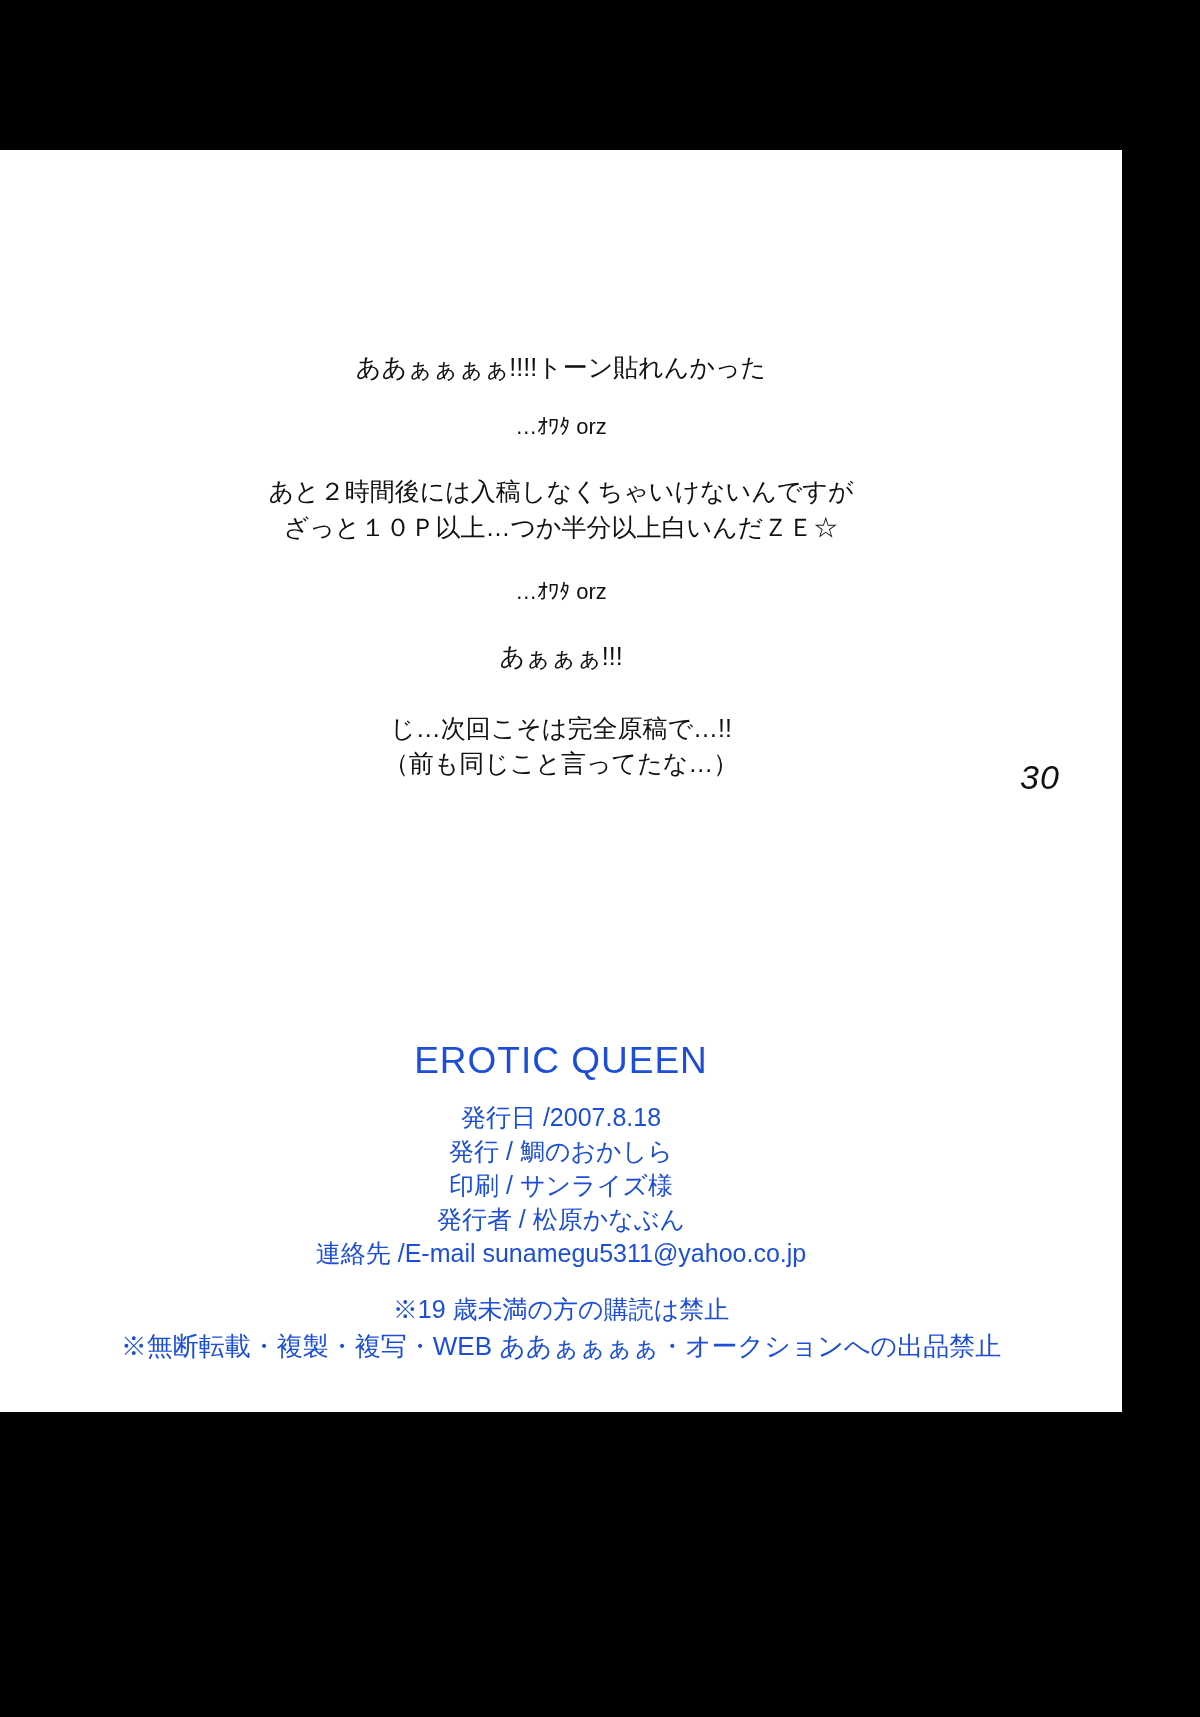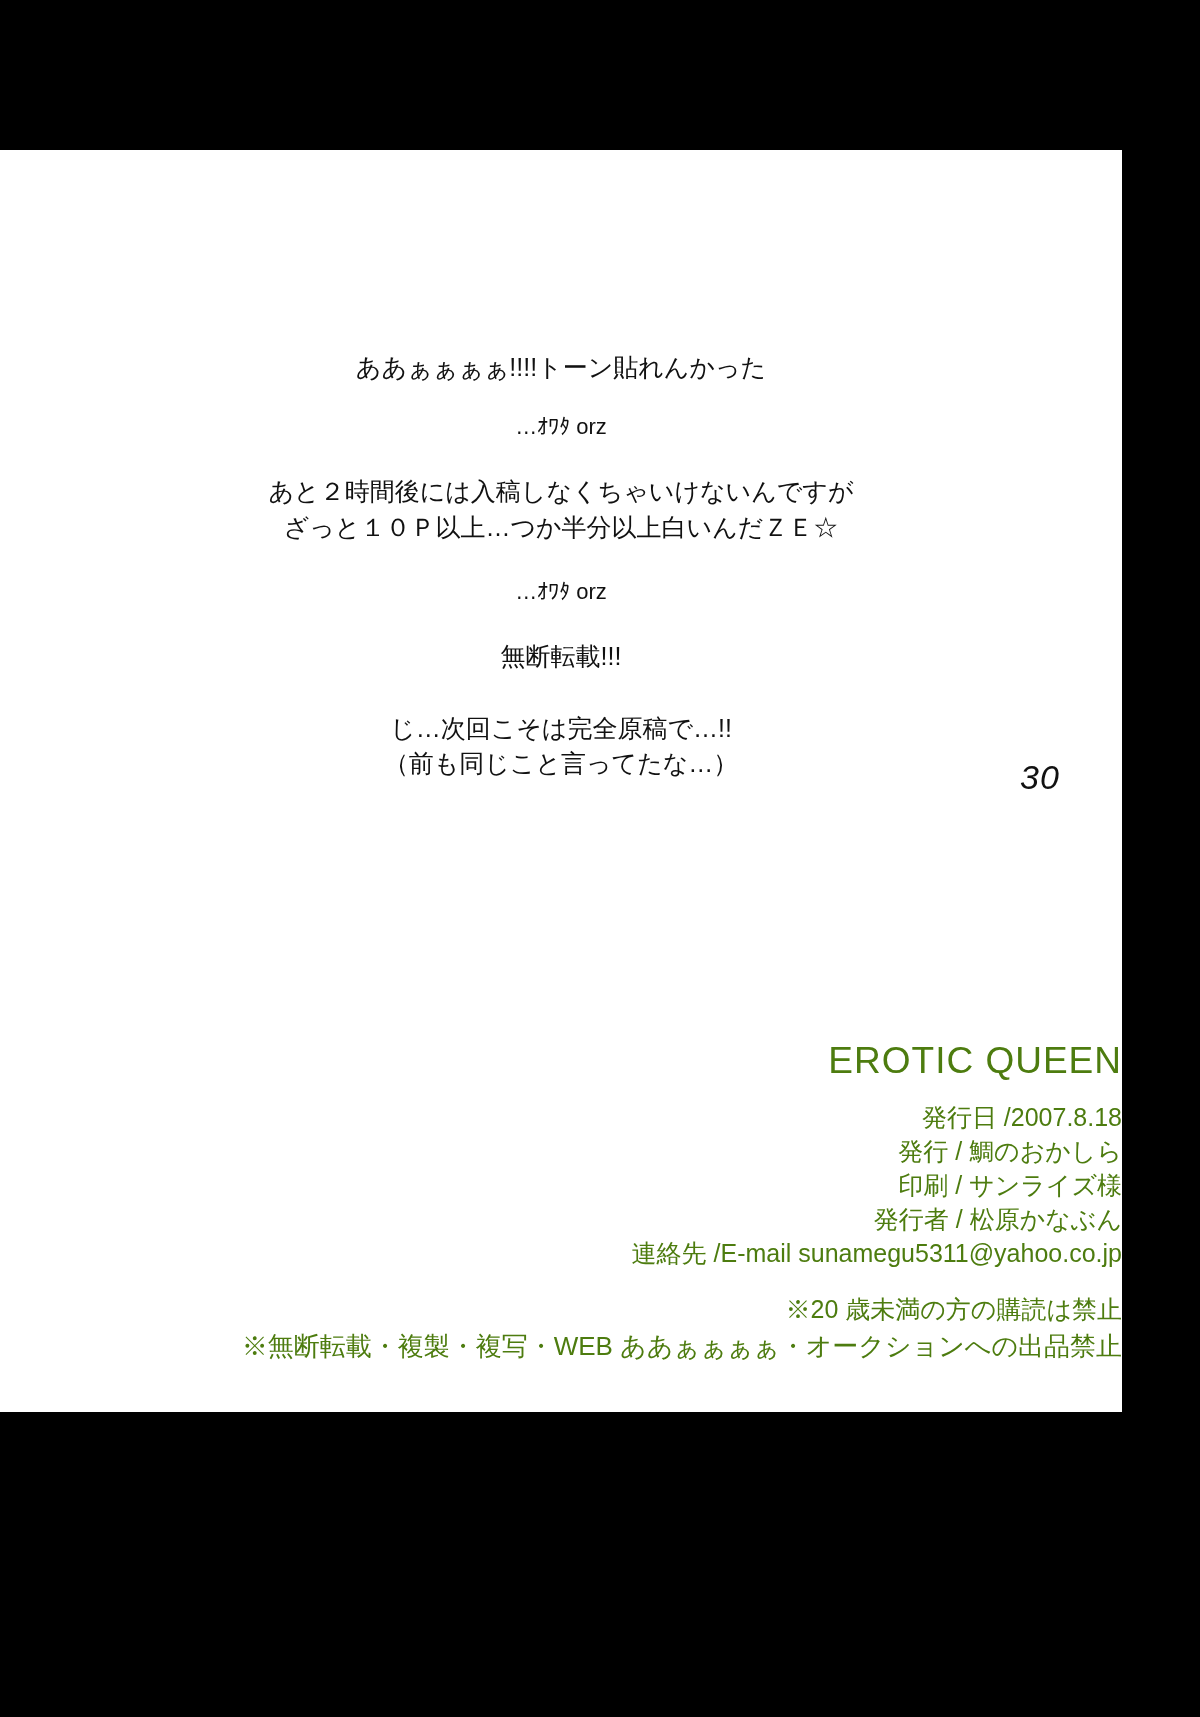--- a/index.html
+++ b/index.html
@@ -66,22 +66,22 @@
     color: #111111;
     letter-spacing: 1px;
     font-style: italic;
   }
   
   #colophon {
     position: absolute;
     left: 0;
     top: 890px;
     width: 1122px;
-    text-align: right;
-    color: #4d7c0f;
+    text-align: center;
+    color: #1d4ed8;
   }
   #colophon-title {
     font-size: 37px;
     letter-spacing: 1px;
     margin-bottom: 18px;
   }
   #colophon .info-line {
     font-size: 25px;
     line-height: 1.36;
   }
@@ -105,34 +105,34 @@
     <div id="afterword">
       <span class="line">ああぁぁぁぁ!!!!トーン貼れんかった</span>
       <span class="gap"></span>
       <span class="line kana-small">…ｵﾜﾀ orz</span>
       <span class="gap"></span>
       <span class="line tight">あと２時間後には入稿しなくちゃいけないんですが</span>
       <span class="line tight">ざっと１０Ｐ以上…つか半分以上白いんだＺＥ☆</span>
       <span class="gap"></span>
       <span class="line kana-small">…ｵﾜﾀ orz</span>
       <span class="gap"></span>
-      <span class="line tight">無断転載!!!</span>
+      <span class="line tight">あぁぁぁ!!!</span>
       <span class="gap"></span>
       <span class="line tight">じ…次回こそは完全原稿で…!!</span>
       <span class="line tight">（前も同じこと言ってたな…）</span>
     </div>
 
     <div id="page-number">30</div>
 
     <div id="colophon">
       <div id="colophon-title">EROTIC QUEEN</div>
       <div class="info-line">発行日 /2007.8.18</div>
       <div class="info-line">発行 / 鯛のおかしら</div>
       <div class="info-line">印刷 / サンライズ様</div>
       <div class="info-line">発行者 / 松原かなぶん</div>
       <div class="info-line">連絡先 /E-mail  sunamegu5311@yahoo.co.jp</div>
       <div class="spacer"></div>
-      <div class="notice-line">※20 歳未満の方の購読は禁止</div>
+      <div class="notice-line">※19 歳未満の方の購読は禁止</div>
       <div class="notice-line wide">※無断転載・複製・複写・WEB ああぁぁぁぁ・オークションへの出品禁止</div>
     </div>
 
   </div>
 </div>
 
 </body></html>

